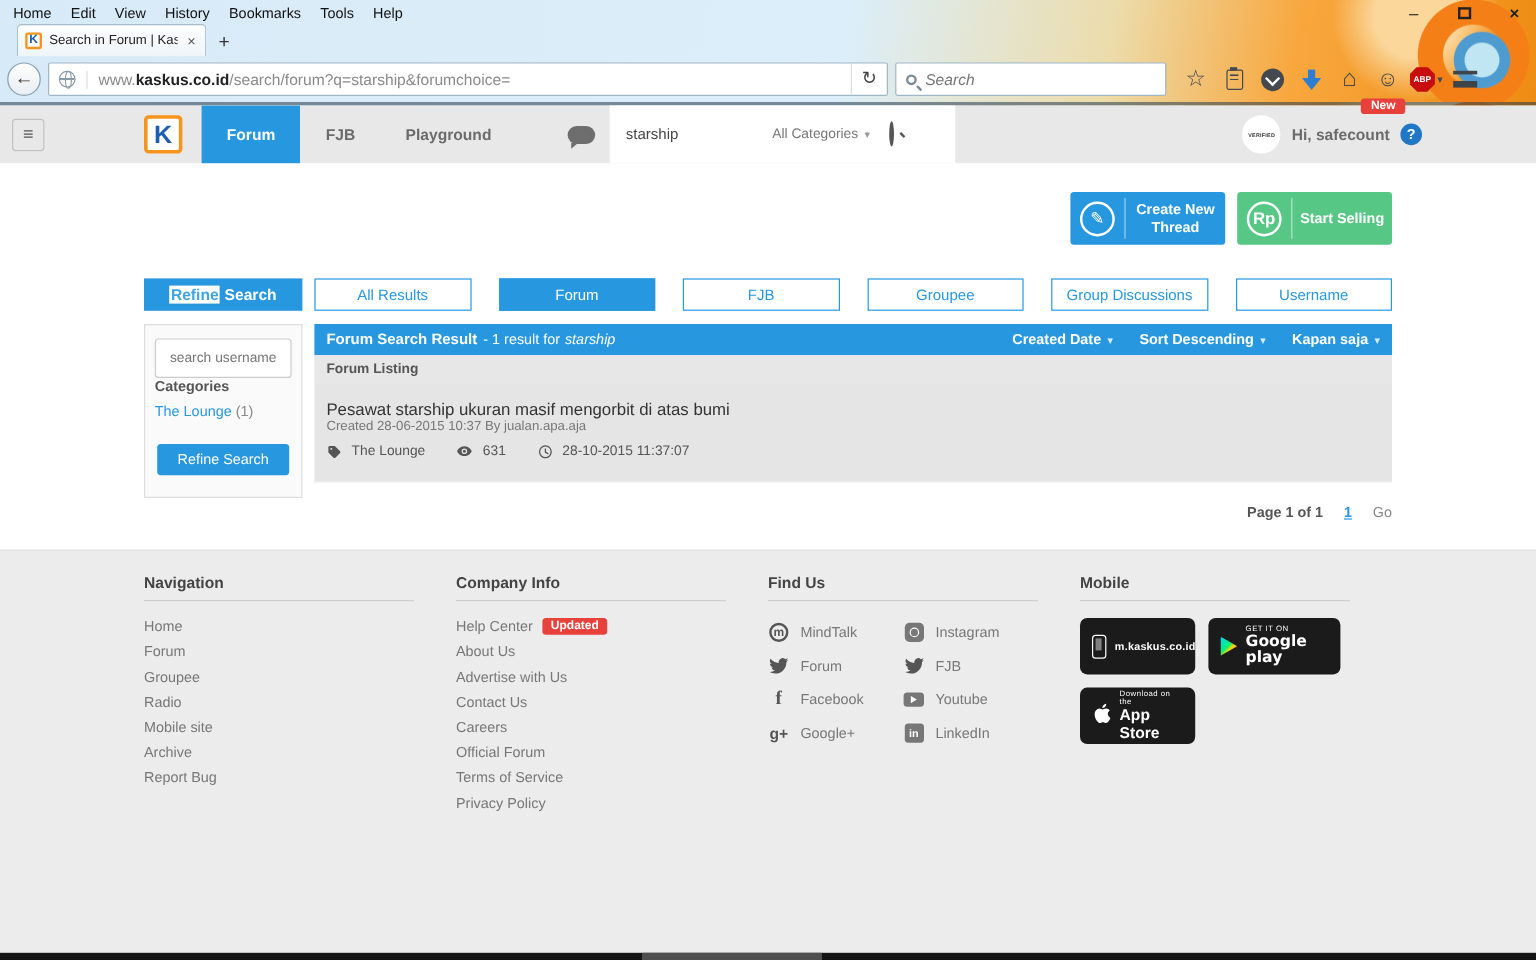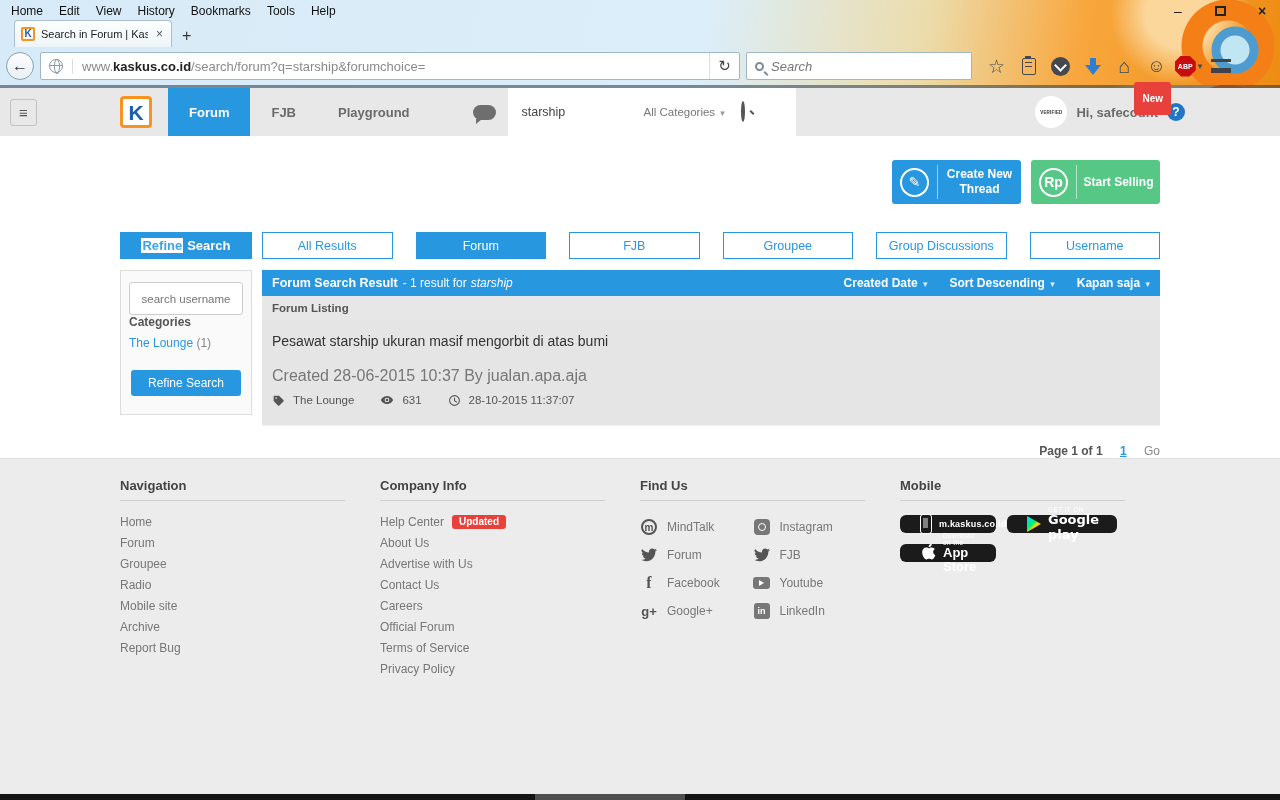--- a/index.html
+++ b/index.html
@@ -72,21 +72,21 @@
   .hdr-search { height:100%; background:#fff; display:flex; align-items:center; margin-left:12px; padding:0 14px; width:288px; }
   .hdr-search input { border:none; outline:none; font-size:12.5px; color:#444; width:118px; font-family:inherit; }
   .hdr-cat { font-size:11.5px; color:#777; margin-left:4px; white-space:nowrap; }
   .hdr-cat .caret { color:#999; }
   .hdr-mag { margin-left:16px; }
   .hdr-mag .mag-icon { border-color:#555; }
   .hdr-mag .mag-icon::after { background:#555; }
   .hdr-user { margin-left:auto; margin-right:95px; display:flex; align-items:center; gap:9px; position:relative; }
   .avatar { width:32px; height:32px; border-radius:50%; background:#fff; color:#333; font-size:4.5px; font-weight:bold; display:flex; align-items:center; justify-content:center; letter-spacing:.2px; }
   .greeting { font-size:13px; font-weight:bold; color:#6b6b6b; }
-  .new-badge { position:absolute; top:-14px; right:14px; background:#e8403a; color:#fff; font-size:10px; font-weight:bold; padding:11px 8px; border-radius:3px; }
+  .new-badge { position:absolute; top:-14px; right:14px; background:#e8403a; color:#fff; font-size:10px; font-weight:bold; padding:1px 8px; border-radius:3px; }
   .help-circle { width:18px; height:18px; border-radius:50%; background:#2077c5; color:#fff; font-size:12px; font-weight:bold; text-align:center; line-height:18px; }
 
   
   #main { height:322px; background:#fff; }
   .page { width:1040px; margin:0 auto; }
   .actions-row { display:flex; justify-content:flex-end; gap:10px; padding-top:24px; }
   .action-btn { width:129px; height:44px; border-radius:3px; display:flex; align-items:center; color:#fff; }
   .action-btn.blue { background:#2798e0; }
   .action-btn.green { background:#57c785; }
   .ab-icon { width:46px; display:flex; justify-content:center; align-items:center; border-right:1px solid rgba(255,255,255,0.55); height:34px; flex:none; }
@@ -112,21 +112,21 @@
   .rtab.active { background:#2798e0; color:#fff; }
   .result-header { margin-top:11px; background:#2798e0; color:#fff; height:26px; display:flex; align-items:center; padding:0 10px; font-size:12px; }
   .rh-title { font-weight:bold; font-size:12.5px; }
   .rh-sub { margin-left:5px; }
   .rh-term { font-style:italic; margin-left:4px; }
   .rh-sorts { margin-left:auto; display:flex; gap:22px; font-weight:bold; font-size:12px; }
   .rh-sorts .caret { color:#d6ecfa; }
   .listing-bar { background:#e7e7e7; height:24px; display:flex; align-items:center; padding:0 10px; font-size:11.5px; font-weight:bold; color:#555; }
   .result-item { background:#e5e5e5; padding:13px 10px 18px; border-bottom:1px solid #f0f0f0; }
   .ri-title { font-size:14px; color:#333; }
-  .ri-meta { font-size:16px; color:#777; margin-top:18px; }
+  .ri-meta { font-size:11px; color:#777; margin-top:0; }
   .ri-stats { display:flex; align-items:center; gap:8px; margin-top:8px; font-size:11.5px; color:#555; }
   .ri-stats .gap { width:10px; }
   .pagination { margin-top:18px; text-align:right; font-size:12px; }
   .pg-label { font-weight:bold; color:#555; }
   .pg-num { color:#2798e0; text-decoration:underline; margin:0 14px; font-weight:bold; }
   .pg-go { color:#888; }
 
   
   #footer { height:336px; background:#ececec; border-top:1px solid #e0e0e0; }
   .footer-inner { width:1040px; margin:0 auto; display:flex; padding-top:19px; }
@@ -141,21 +141,21 @@
   .sic { width:18px; display:flex; justify-content:center; flex:none; }
   .ic-mindtalk { width:16px; height:16px; border:2px solid #555; border-radius:50%; color:#555; font-size:10px; font-weight:bold; text-align:center; line-height:13px; }
   .ic-fb { font-size:16px; font-weight:bold; color:#555; font-family:"Liberation Serif",serif; }
   .ic-gp { font-size:13px; font-weight:bold; color:#555; }
   .ic-insta { width:16px; height:16px; background:#777; border-radius:4px; position:relative; }
   .ic-insta::after { content:""; position:absolute; left:4px; top:4px; width:6px; height:6px; border:1.5px solid #fff; border-radius:50%; }
   .ic-yt { width:17px; height:12px; background:#777; border-radius:3px; position:relative; }
   .ic-yt::after { content:""; position:absolute; left:6px; top:3px; border-left:5px solid #fff; border-top:3px solid transparent; border-bottom:3px solid transparent; }
   .ic-li { width:16px; height:16px; background:#777; border-radius:3px; color:#fff; font-size:9px; font-weight:bold; text-align:center; line-height:16px; }
   .badges { margin-top:14px; display:flex; flex-wrap:wrap; gap:11px; width:225px; }
-  .store-badge { background:#1b1b1b; border-radius:6px; height:18px; display:flex; align-items:center; padding:0 20px; gap:7px; color:#fff; }
+  .store-badge { background:#1b1b1b; border-radius:6px; height:47px; display:flex; align-items:center; padding:0 10px; gap:7px; color:#fff; }
   .sb-mk { width:96px; }
   .sb-gp { width:110px; }
   .sb-as { width:96px; }
   .phone-ic { width:12px; height:20px; border:1.5px solid #fff; border-radius:3px; position:relative; flex:none; }
   .phone-ic::after { content:""; position:absolute; left:2px; top:2.5px; width:5px; height:10px; background:rgba(255,255,255,0.45); }
   .sb-mk-label { font-size:9px; font-weight:bold; letter-spacing:.2px; }
   .gp-tri { width:14px; height:16px; background:linear-gradient(135deg,#00d7fe 0%,#00f076 45%,#ffd900 60%,#ff3a44 100%); clip-path:polygon(0 0,100% 50%,0 100%); flex:none; }
   .sb-txt { display:flex; flex-direction:column; line-height:1.1; }
   .sb-top { font-size:6.5px; letter-spacing:.4px; }
   .sb-main { font-size:13px; font-weight:bold; }

